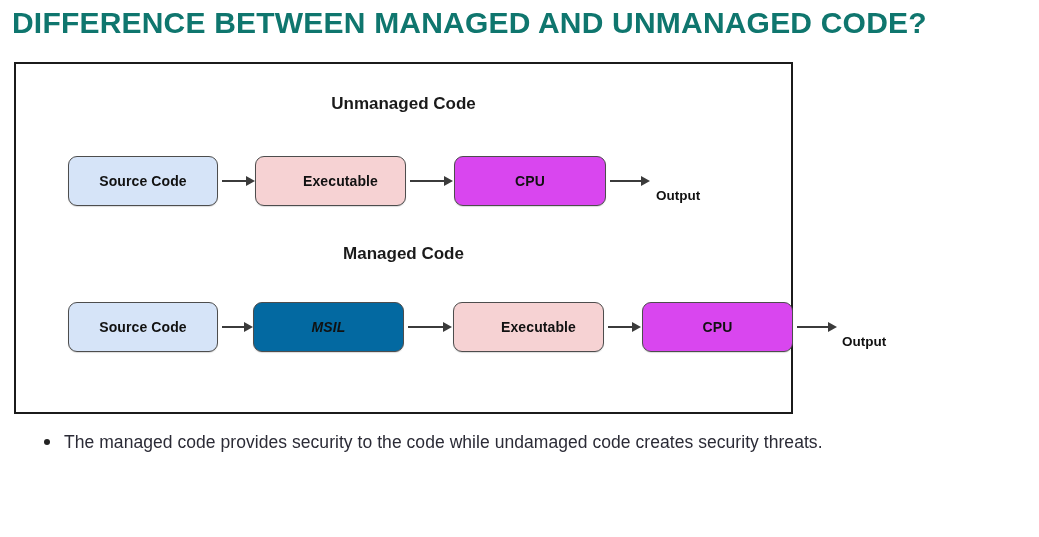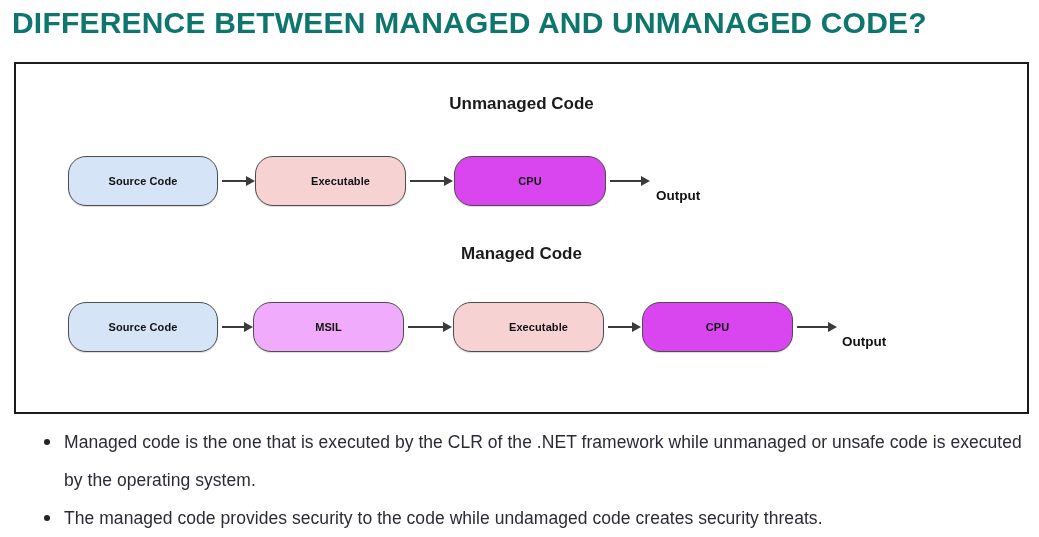--- a/index.html
+++ b/index.html
@@ -26,21 +26,21 @@
     color: #0f766e;
     white-space: nowrap;
     line-height: 1;
   }
 
   
   .diagram-frame {
     position: absolute;
     left: 14px;
     top: 62px;
-    width: 1015px;
+    width: 779px;
     height: 352px;
     border: 2px solid #1b1b1b;
     box-sizing: border-box;
     background: #ffffff;
   }
 
   .section-heading {
     position: absolute;
     font-size: 17px;
     font-weight: 700;
@@ -61,34 +61,34 @@
     height: 52px;
   }
   .flow-row.row-unmanaged { top: 92px; }
   .flow-row.row-managed   { top: 238px; }
 
   .node-box {
     position: absolute;
     height: 50px;
     box-sizing: border-box;
     border: 1.6px solid #4d4d4d;
-    border-radius: 18px;
+    border-radius: 9px;
     display: flex;
     align-items: center;
     justify-content: center;
-    font-size: 11px;
+    font-size: 14px;
     font-weight: 700;
     color: #111111;
     letter-spacing: 0.1px;
     box-shadow: 0 1px 1px rgba(0,0,0,0.14);
   }
   .fill-blue   { background: #d6e4f8; }
   .fill-pink   { background: #f6d2d3; padding-left: 20px; }
   .fill-yellow { background: #d946ef; }
-  .fill-green  { background: #f0abfc; }
+  .fill-green  { background: #0369a1; font-style: italic; }
 
   .arrow {
     position: absolute;
     height: 2px;
     top: 24px;
   }
   .arrow .shaft {
     position: absolute;
     left: 0;
     top: 0;
@@ -196,19 +196,15 @@
       <span class="head"></span>
     </div>
     <div class="output-label" style="left:826px;">Output</div>
   </div>
 
 </div>
 
 <ul class="bullet-list">
   <li class="bullet-item">
     <span class="dot"></span>
-    <span>Managed code is the one that is executed by the CLR of the .NET framework while unmanaged or unsafe code is executed by the operating system.</span>
-  </li>
-  <li class="bullet-item">
-    <span class="dot"></span>
     <span>The managed code provides security to the code while undamaged code creates security threats.</span>
   </li>
 </ul>
 
 </body></html>

